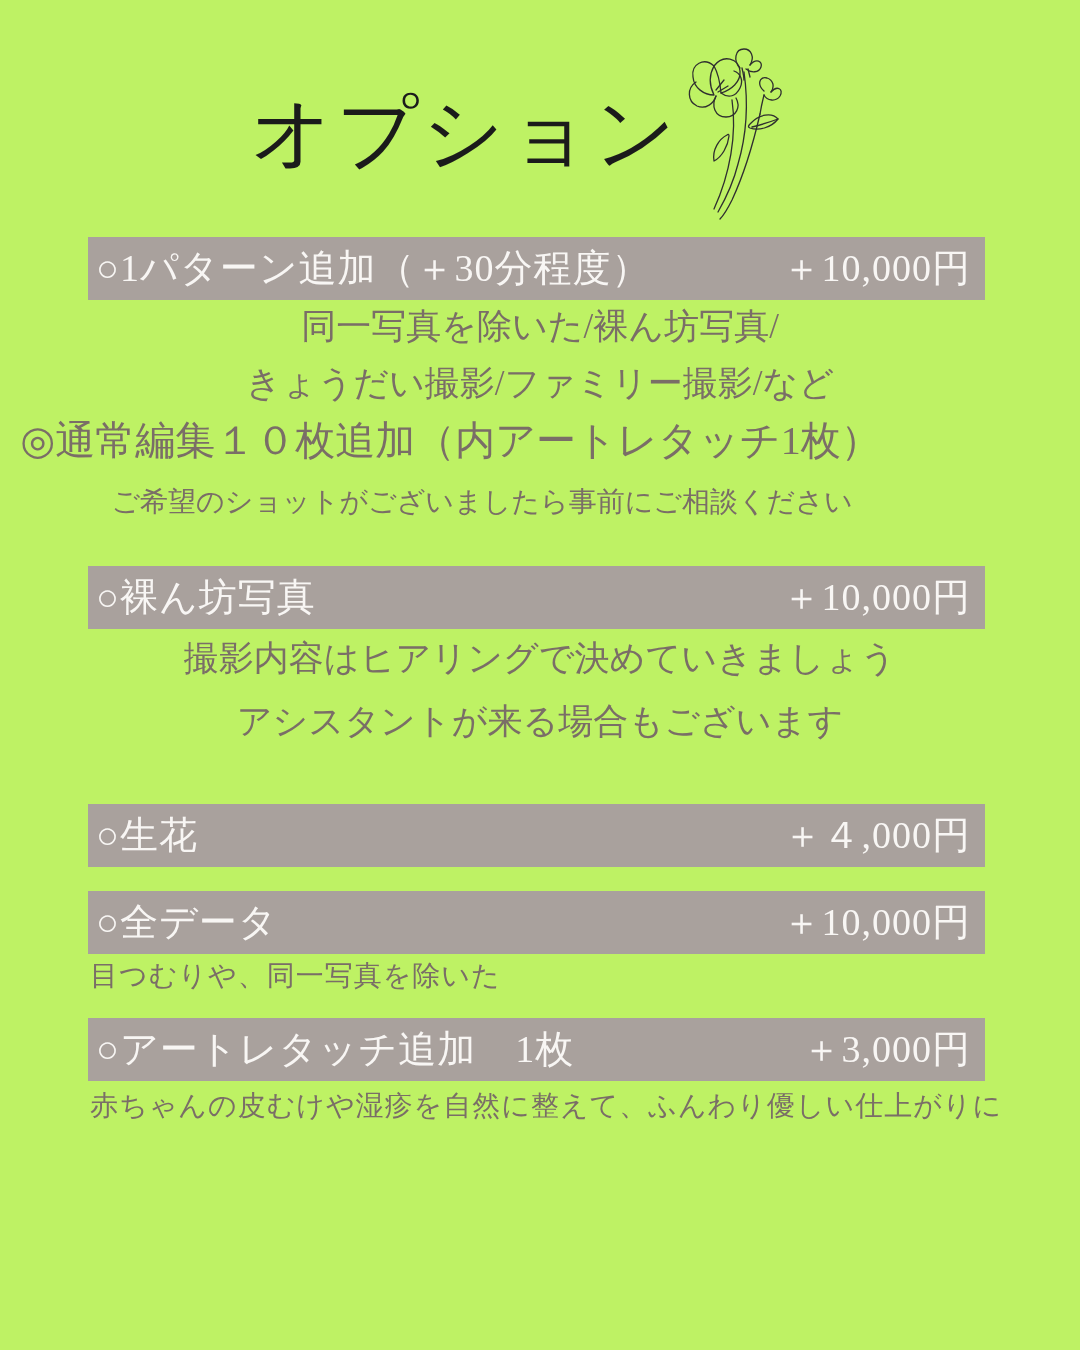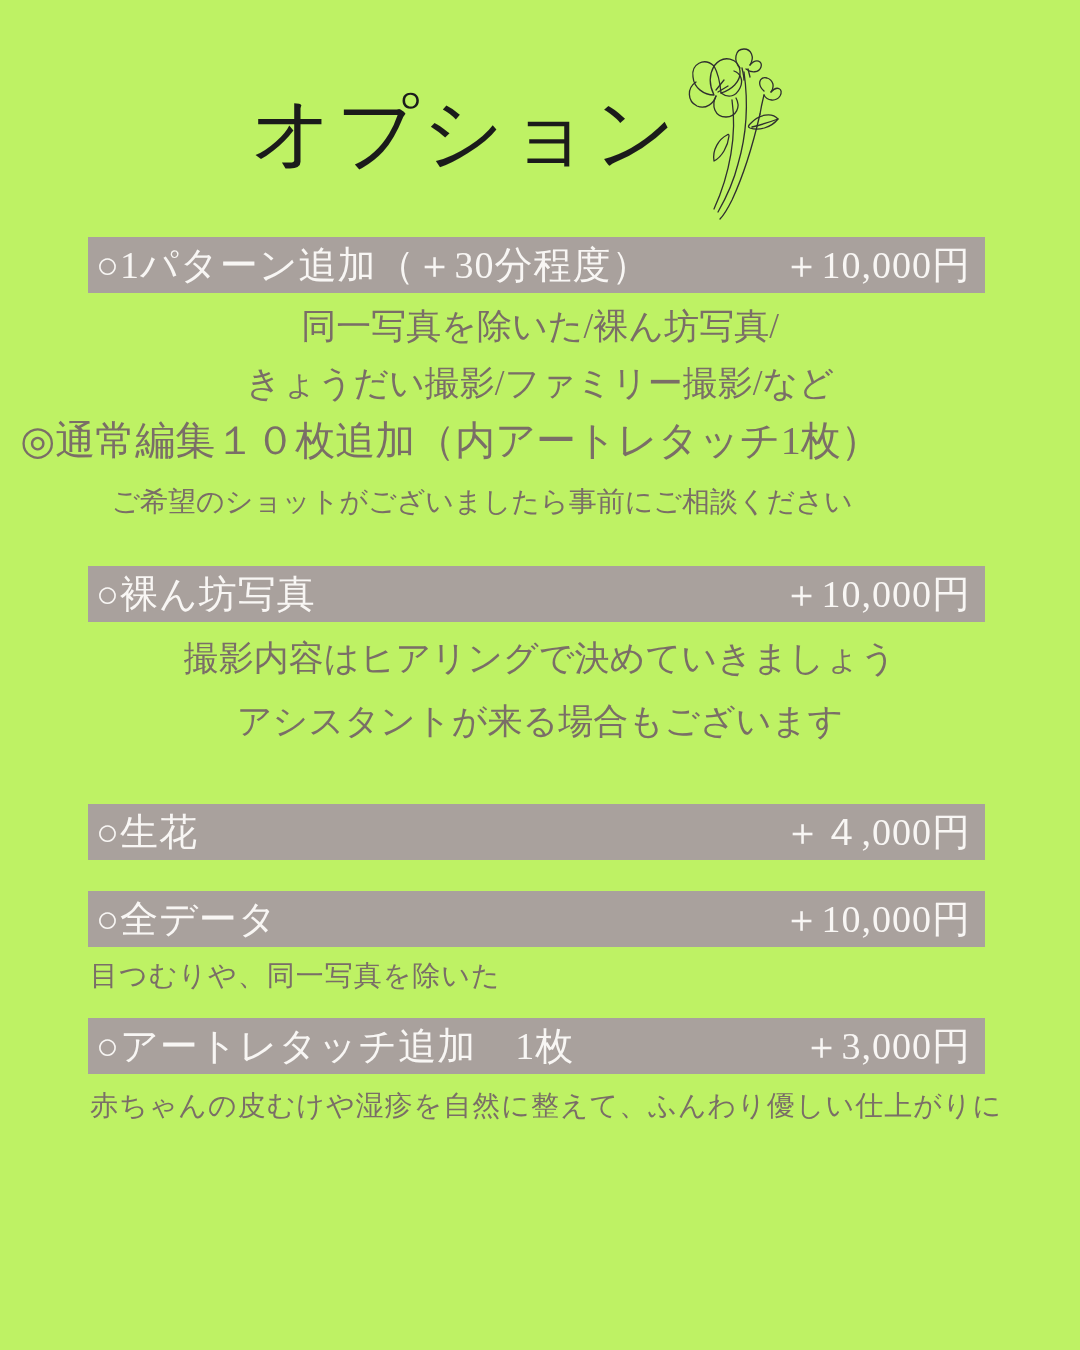--- a/index.html
+++ b/index.html
@@ -25,21 +25,21 @@
     font-size:80px;
     font-weight:400;
     letter-spacing:4px;
     color:#1b1b1b;
     white-space:nowrap;
   }
   .flower{width:155px;height:185px;flex:0 0 auto;margin-left:-6px;}
   .flower path{fill:none;stroke:#2f2f2f;stroke-width:1.3;stroke-linecap:round;stroke-linejoin:round;}
   
   .bar{
-    position:absolute;left:88px;width:897px;height:56px;
+    position:absolute;left:88px;width:897px;height:63px;
     background:#a9a19d;
     color:#f8f6f4;
     display:flex;align-items:center;justify-content:space-between;
     box-sizing:border-box;
     padding:0 14px 0 8px;
     font-size:38px;
     white-space:nowrap;
   }
   .bar .label{letter-spacing:1px;}
   .bar .price{letter-spacing:1px;}

